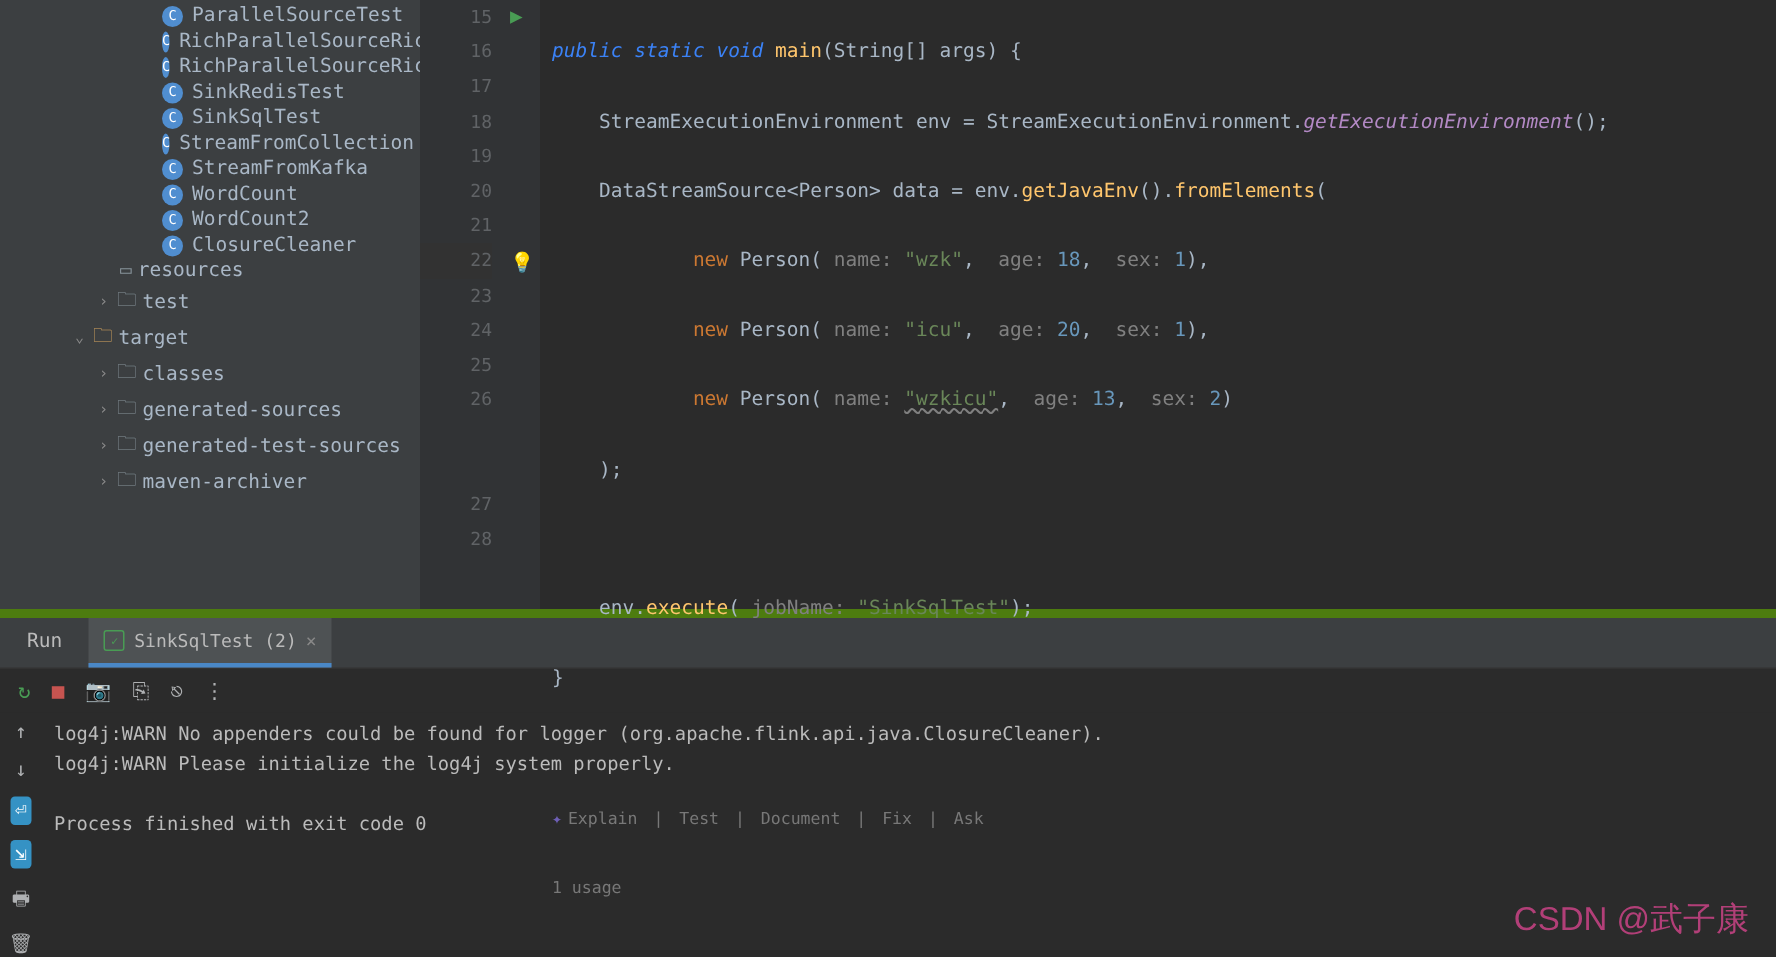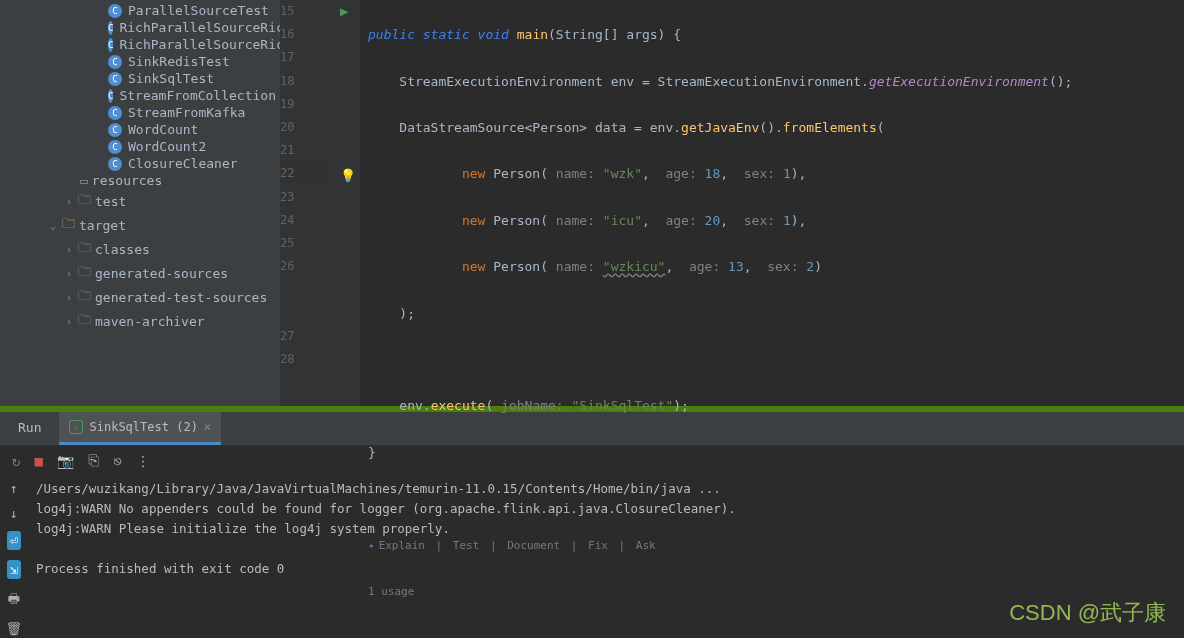--- a/index.html
+++ b/index.html
@@ -62,20 +62,21 @@
 .editor {
   flex: 1;
   display: flex;
   background: #2b2b2b;
   position: relative;
   min-width: 0;
 }
 .gutter {
   width: 56px;
   background: #313335;
+  text-align: right;
   padding-right: 8px;
   color: #606366;
   font-size: 12px;
   line-height: 23.2px;
 }
 .gutter-icons {
   width: 24px;
   background: #313335;
   line-height: 23.2px;
   position: relative;
@@ -191,21 +192,21 @@
   font-size: 12.5px;
   line-height: 20px;
   color: #bbbbbb;
 }
 .console .warn { color: #bbbbbb; }
 .console .link { color: #287bde; text-decoration: underline; }
 .watermark {
   position: absolute;
   bottom: 10px;
   right: 18px;
-  color: #bef264;
+  color: #ec4899;
   font-size: 22px;
   font-family: sans-serif;
   opacity: 0.7;
 }
 .ln { display: block; height: 23.2px; }
 </style>
 </head>
 <body>
 
 <div class="main-area">
@@ -352,21 +353,20 @@
   <div class="console-area">
     <div class="console-gutter">
       <span class="cg-icon">↑</span>
       <span class="cg-icon">↓</span>
       <span class="cg-icon active">⏎</span>
       <span class="cg-icon active">⇲</span>
       <span class="cg-icon">🖶</span>
       <span class="cg-icon">🗑</span>
     </div>
     <div class="console">
-      <div>/Users/wuzikang/Library/Java/JavaVirtualMachines/temurin-11.0.15/Contents/Home/bin/java ...</div>
       <div class="warn">log4j:WARN No appenders could be found for logger (org.apache.flink.api.java.ClosureCleaner).</div>
       <div class="warn">log4j:WARN Please initialize the log4j system properly.</div>
       <div style="height:20px"></div>
       <div>Process finished with exit code 0</div>
     </div>
   </div>
 </div>
 
 <div class="watermark">CSDN @武子康</div>
 

